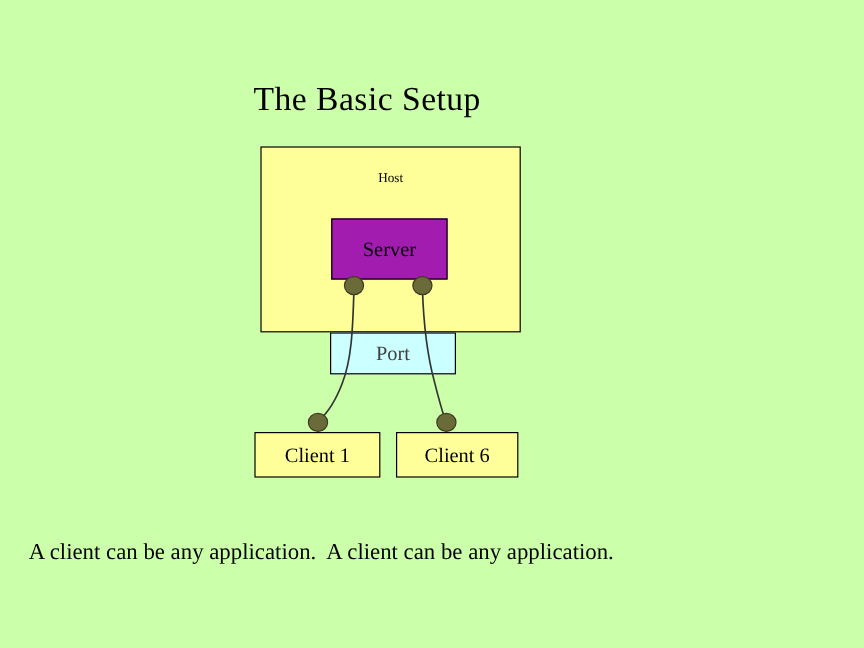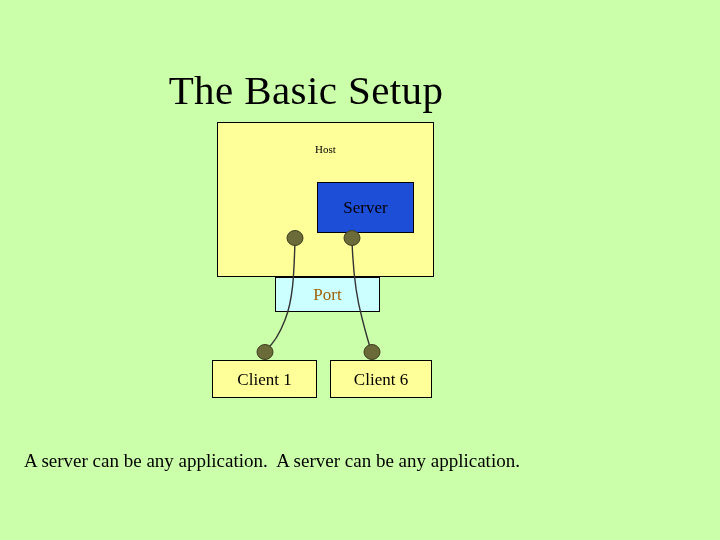--- a/index.html
+++ b/index.html
@@ -19,21 +19,21 @@
     background: #CCFFAA;
   }
 
   
   #slide-title {
     position: absolute;
     left: 0;
     top: 70px;
     width: 612px;
     text-align: center;
-    font-size: 41px;
+    font-size: 28px;
     font-weight: normal;
     color: #000000;
     letter-spacing: 0.4px;
     line-height: 1;
     margin: 0;
     white-space: nowrap;
   }
 
   
   .node-box {
@@ -60,44 +60,43 @@
     text-align: center;
     font-size: 11px;
     color: #000000;
   }
 
   #server-box {
     left: 276px;
     top: 182px;
     width: 97px;
     height: 51px;
-    background: #1d4ed8;
+    background: #a21caf;
     display: flex;
     align-items: center;
     justify-content: center;
-    margin-left: 41px;
   }
   #server-label {
     font-size: 17px;
     color: #000000;
   }
 
   #port-box {
     left: 275px;
     top: 277px;
     width: 105px;
     height: 35px;
     background: #CCFFFF;
     display: flex;
     align-items: center;
     justify-content: center;
   }
   #port-label {
     font-size: 17px;
-    color: #a16207;
+    color: #404040;
   }
 
   #client1-box {
     left: 212px;
     top: 360px;
     width: 105px;
     height: 38px;
     background: #FFFF99;
     display: flex;
     align-items: center;
@@ -171,15 +170,15 @@
   </svg>
 
   <div id="client1-box" class="node-box">
     <span class="client-label">Client 1</span>
   </div>
 
   <div id="client2-box" class="node-box">
     <span class="client-label">Client 6</span>
   </div>
 
-  <div id="caption">A server can be any application.  A server can be any application.</div>
+  <div id="caption">A client can be any application.  A client can be any application.</div>
 
 </div>
 
 </body></html>

